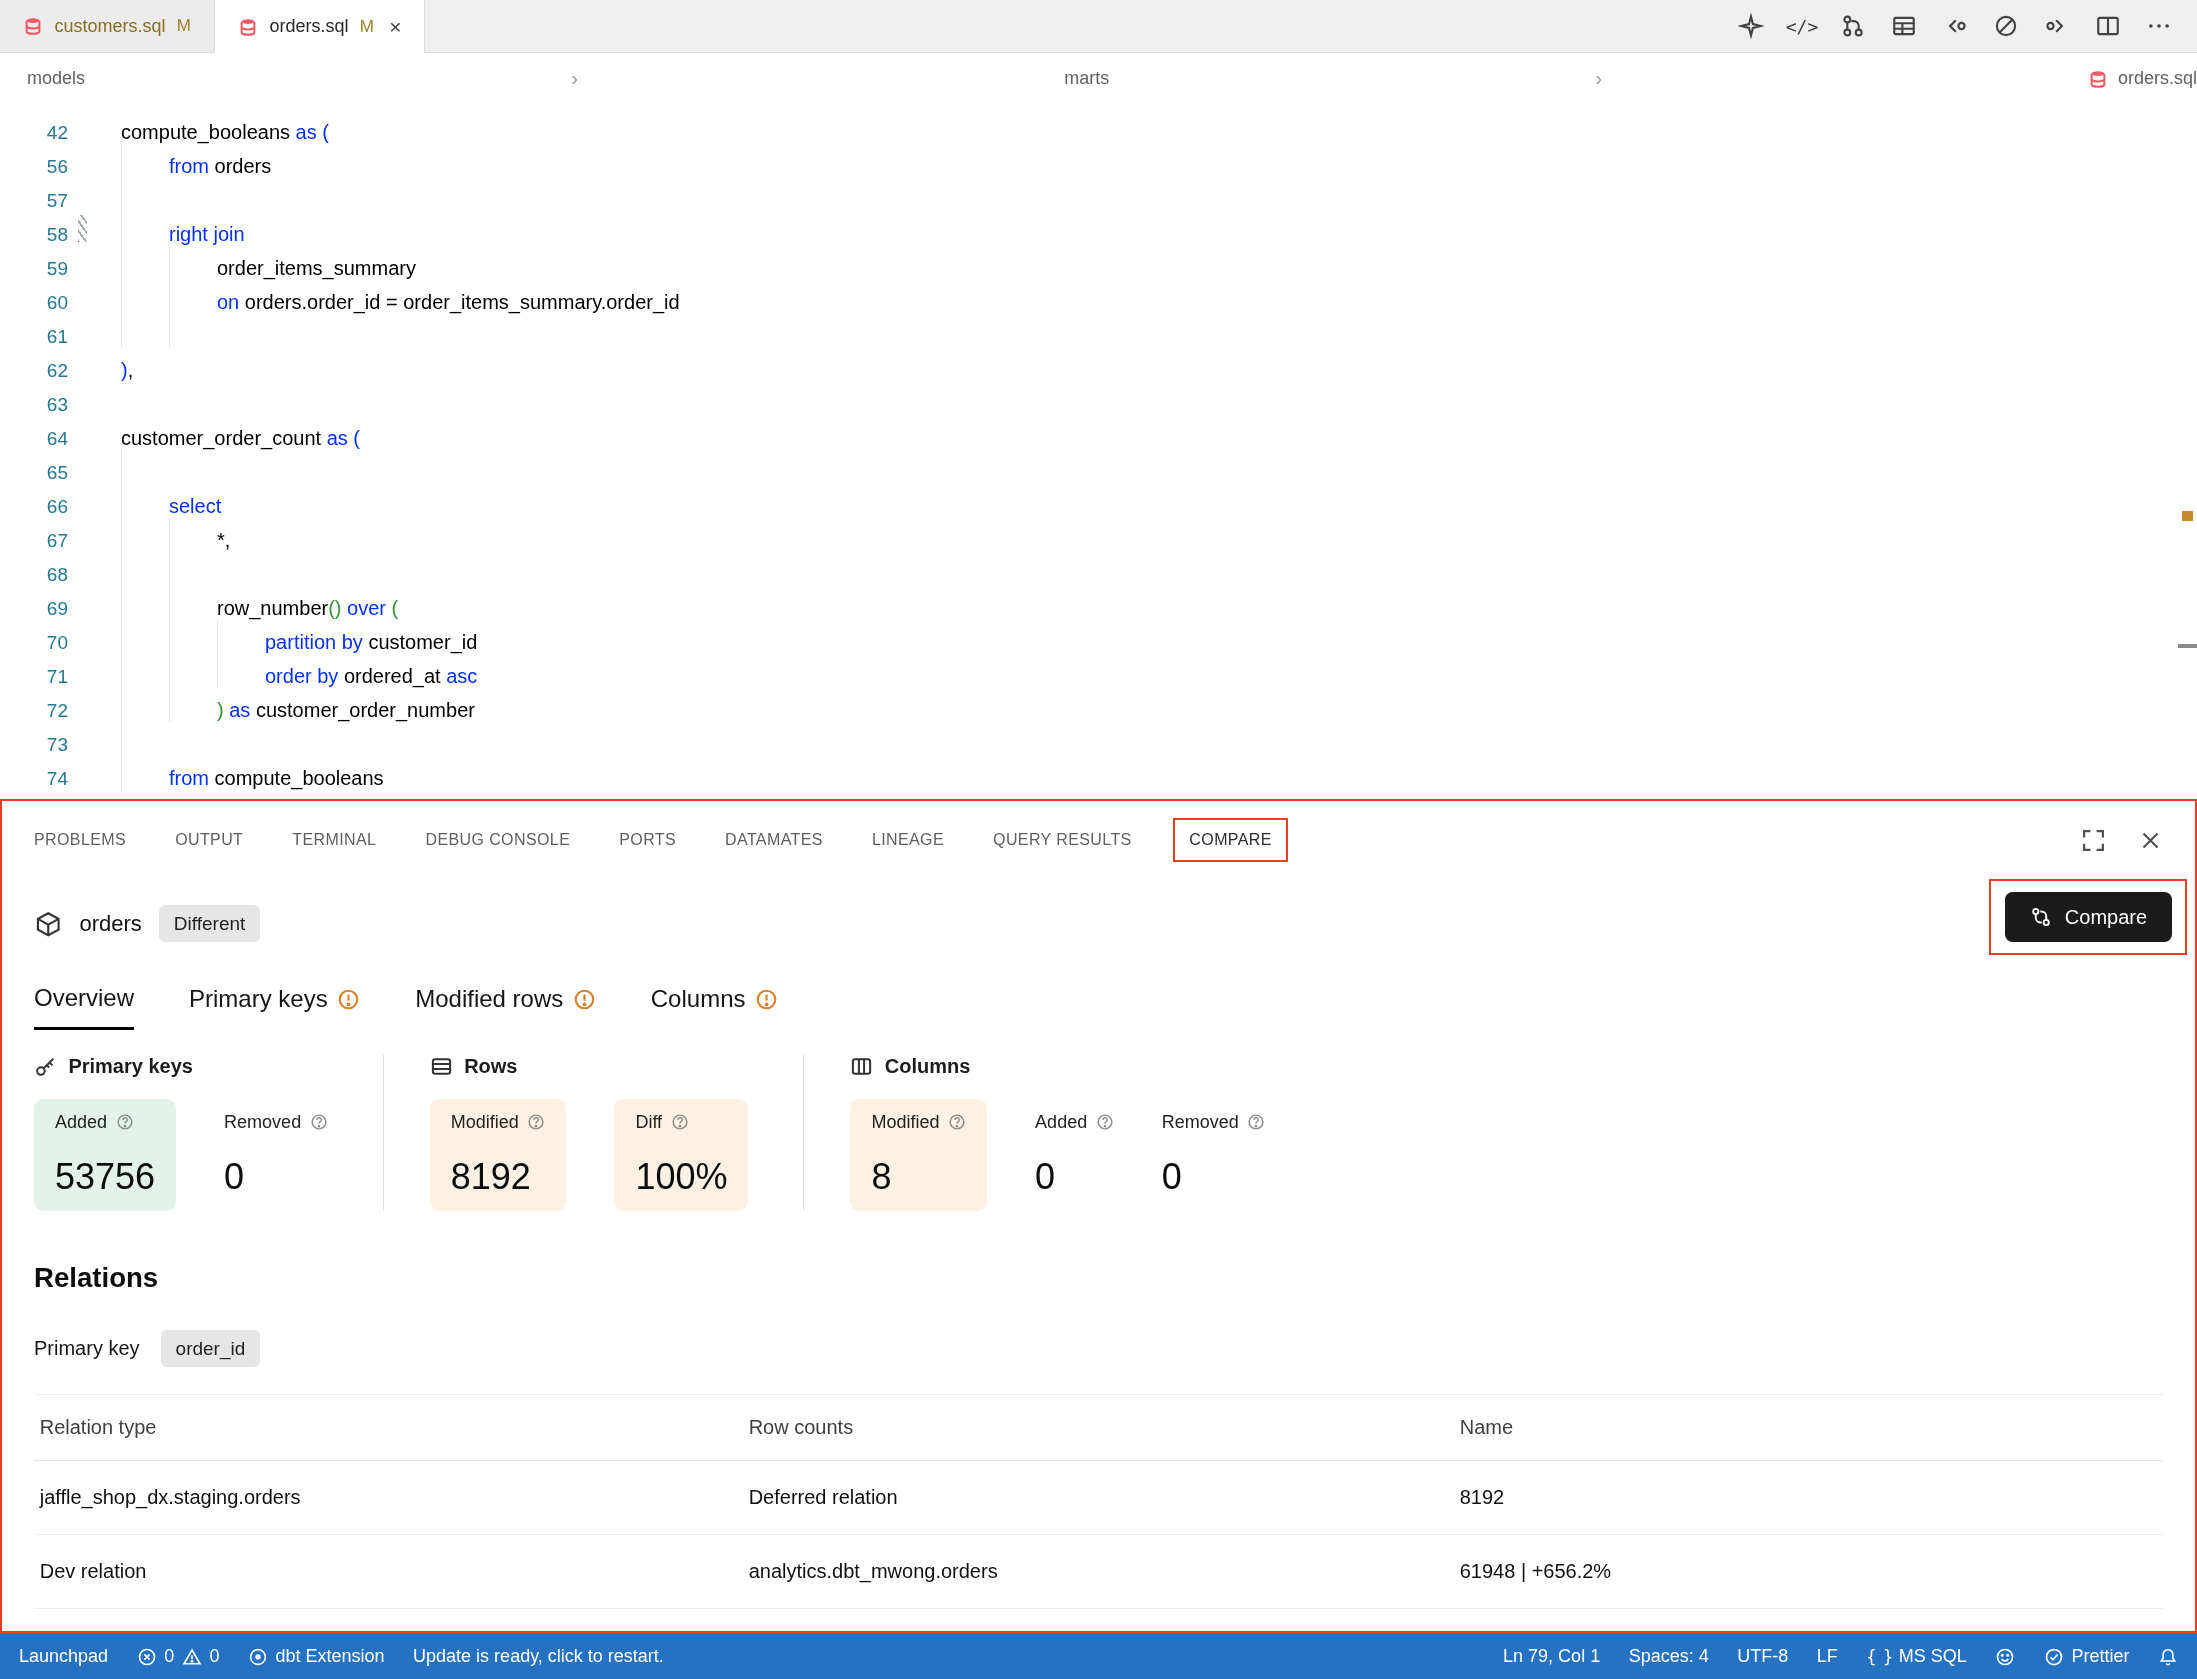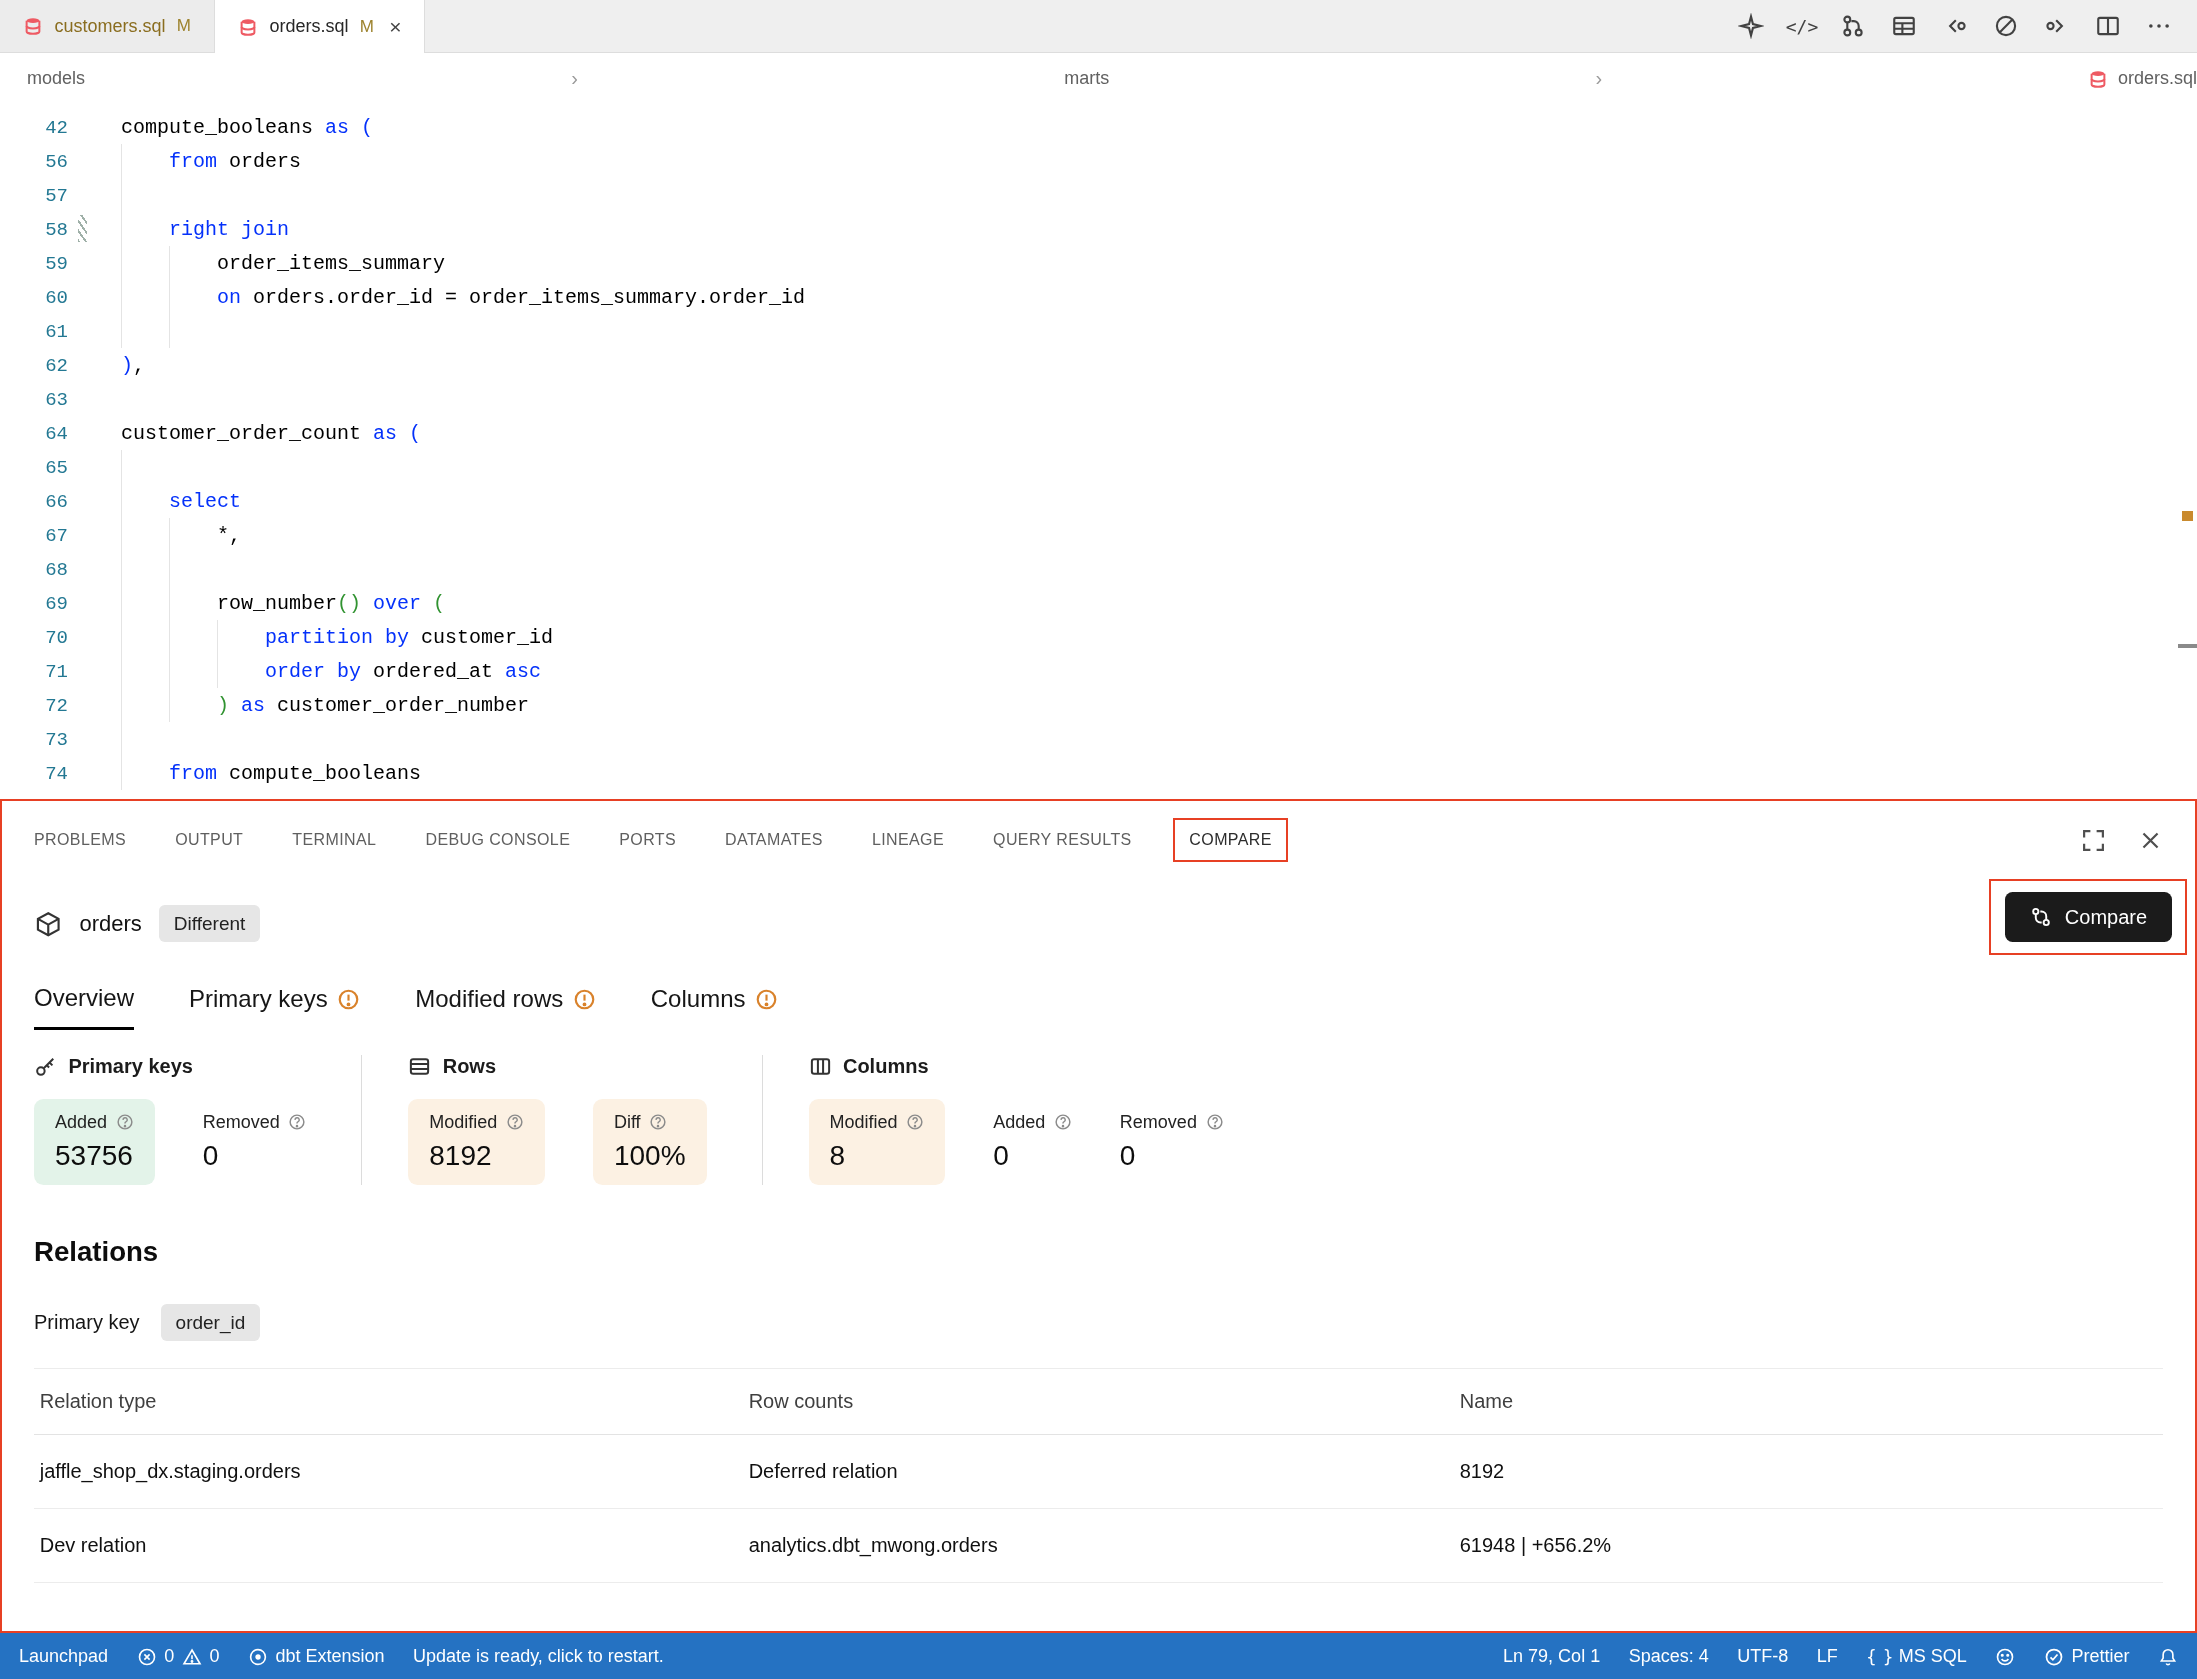--- a/index.html
+++ b/index.html
@@ -37,22 +37,22 @@
 
   
   .breadcrumb{height:51px;flex:0 0 51px;background:#fff;display:flex;align-items:center;
     gap:11.4px;padding-left:27px;font-size:18px;color:#616161;justify-content:space-between;}
   .crumb{display:inline-flex;align-items:center;gap:9.5px;}
   .crumb-sep{color:#9a9a9a;font-size:20px;}
 
   
   .editor{flex:1 1 auto;position:relative;overflow:hidden;background:#fff;}
   #code-lines{padding-top:5.7px;}
-  .code-line{position:relative;height:34px;line-height:36px;white-space:pre;
-    font-family:Liberation Mono, monospace;font-size:20px;}
+  .code-line{position:relative;height:34px;line-height:44px;white-space:pre;
+    font-family:Liberation Sans, sans-serif;font-size:20px;}
   .ln{display:inline-block;width:68px;text-align:right;color:var(--lnum);font-size:19px;}
   .line-content{margin-left:53px;}
   .ig{display:inline-block;width:48px;border-left:1px solid #e4e4e4;height:34px;vertical-align:top;}
   .tk-p{color:#000;}
   .tk-k{color:var(--kw);}
   .tk-b1{color:var(--b1);}
   .tk-b2{color:var(--b2);}
   .gutter-mark{position:absolute;left:78px;top:3.8px;width:8.6px;height:27px;
     background:repeating-linear-gradient(55deg,#9fb0a8 0 1.9px,transparent 1.9px 5.7px);}
   .scrollbar{position:absolute;top:0;right:0;width:19px;height:100%;}
@@ -89,21 +89,21 @@
   .stat-group + .stat-group{border-left:1px solid #dcdcdc;padding-left:46px;}
   .stat-head{display:flex;align-items:center;gap:11.4px;font-size:20px;font-weight:600;color:#1c1c1c;}
   .stat-head .icon{width:23px;height:23px;}
   .cards{display:flex;gap:48px;margin-top:21px;align-items:flex-end;}
   .card{border-radius:9.5px;padding:13.3px 21px;}
   .card.green{background:var(--green);}
   .card.tan{background:var(--tan);}
   .card.plain{padding-left:0;padding-right:0;background:transparent;}
   .card-label{display:flex;align-items:center;gap:8.6px;font-size:18px;color:#222;}
   .card-label .icon{width:18px;height:18px;}
-  .card-value{font-size:28px;color:#0d0d0d;margin-top:7px;}
+  .card-value{font-size:36px;color:#0d0d0d;margin-top:23px;}
 
   .relations-h{font-size:27.6px;font-weight:700;margin:51px 0 0 32px;color:#0d0d0d;}
   .pk-row{display:flex;align-items:center;gap:21px;margin:36px 32px 0;font-size:20px;color:#161616;}
 
   .rel-table{margin:27px 32px 0;}
   .t-row{display:grid;grid-template-columns:33.3% 33.4% 33.3%;align-items:center;}
   .t-head{border-top:1px solid #ececec;border-bottom:1px solid #e3e3e3;padding:21px 5.7px;
     color:#3f3f3f;font-size:20px;}
   .t-data{border-bottom:1px solid #ececec;padding:25px 5.7px;font-size:20px;color:#101010;}
 

